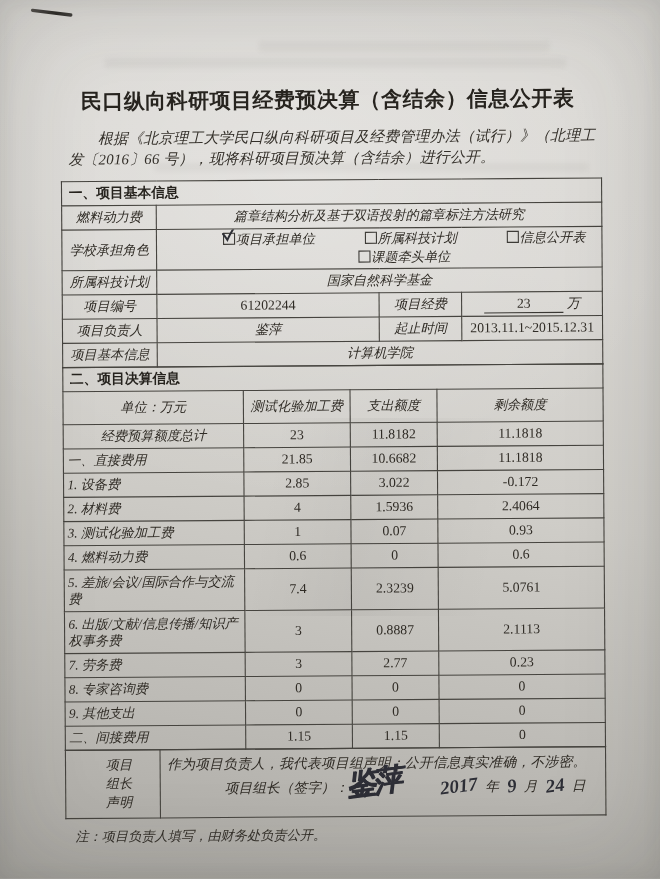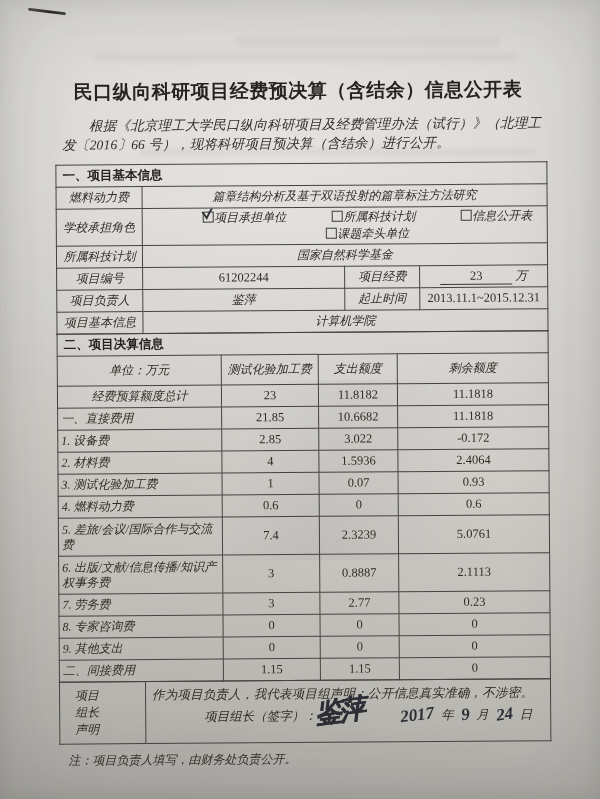--- a/index.html
+++ b/index.html
@@ -44,21 +44,21 @@
   .cb{display:inline-block;width:9px;height:9px;border:1px solid #3d3b37;
       margin:0 1px -1px 1px;position:relative;font-style:normal;}
   .cb svg{position:absolute;left:-3px;top:-9px;overflow:visible;}
   .uline{display:inline-block;min-width:72px;text-align:center;border-bottom:1px solid #3a3834;}
 
   .budget .hdr td{height:27px;font-style:italic;}
   .budget td{height:19px;}
   .budget td.tall{height:33px;line-height:15px;padding-top:2px;padding-bottom:2px;}
   .budget td.name{padding-left:3px;}
 
-  .decl-label{padding-left:15px;font-style:italic;line-height:17px;}
+  .decl-label{padding-left:15px;font-style:italic;line-height:17px;text-align:center;}
   .decl-cell{vertical-align:top;padding:5px 6px 2px 6px;height:54px;}
   .statement{font-style:italic;font-size:12.5px;letter-spacing:0.2px;}
   .sign-row{display:flex;align-items:center;margin-top:3px;}
   .sign-label{margin-left:52px;font-style:italic;font-size:12.5px;}
   .hand{font-style:italic;font-weight:700;color:#2d2e36;
         font-family:"Liberation Serif","DejaVu Serif",serif;}
   .signature{font-size:27px;line-height:20px;transform:rotate(-7deg) translateY(-5px);
         letter-spacing:-3px;margin-left:-2px;text-shadow:0.6px 0.4px 0 #2d2e36;}
   .date-group{margin-left:auto;display:flex;align-items:center;gap:7px;padding-right:12px;}
   .hand-num{font-size:17px;transform:rotate(-7deg);letter-spacing:0;}

